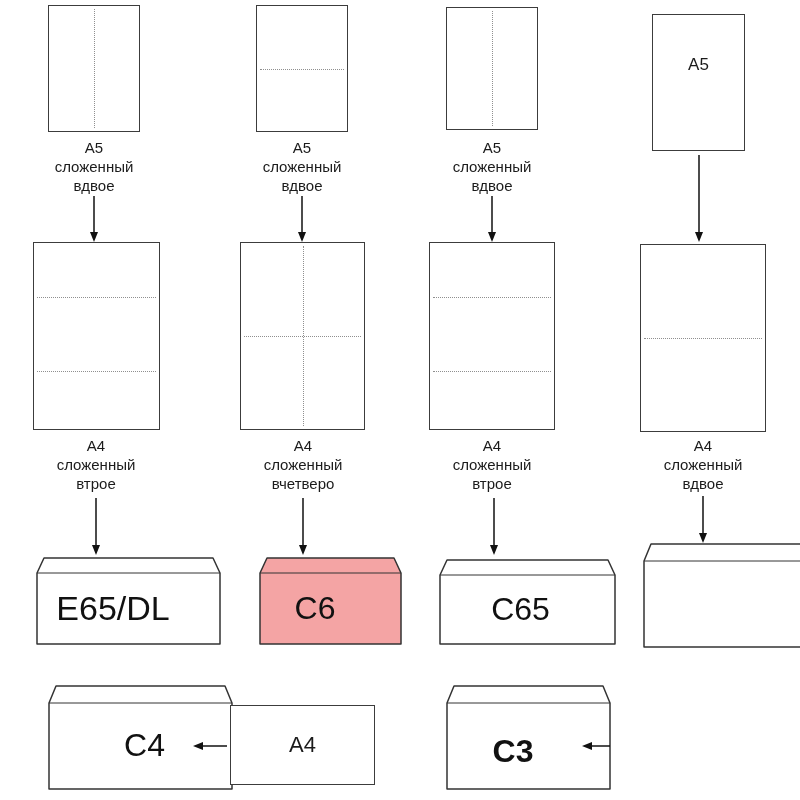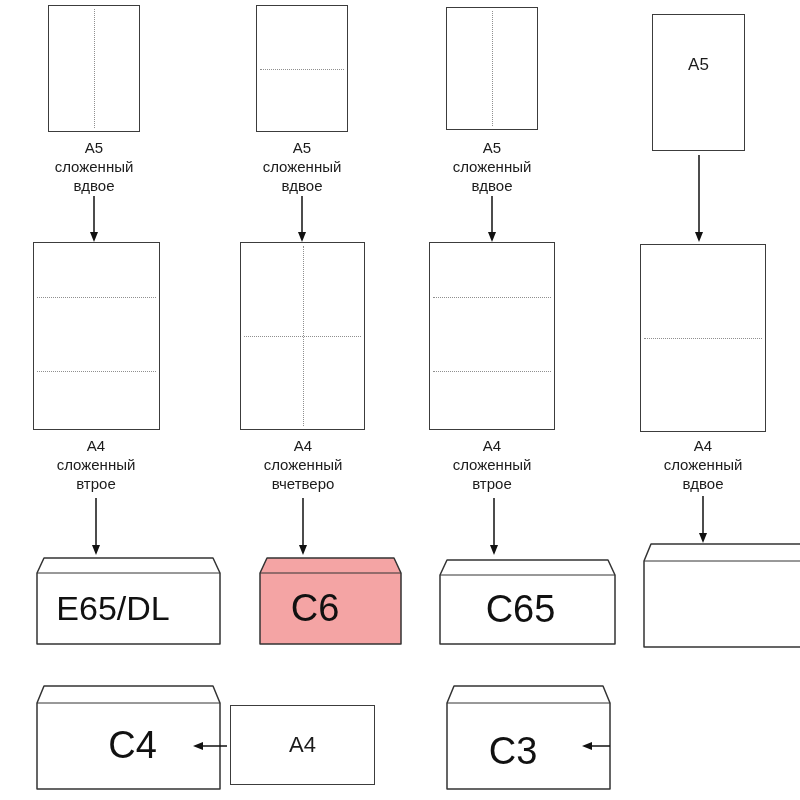--- a/index.html
+++ b/index.html
@@ -12,21 +12,21 @@
   .fold.v{top:3px;bottom:3px;width:0;border-left:1px dotted #8f8f8f;}
 
   .caption{position:absolute;text-align:center;font-size:15px;line-height:19px;white-space:pre-line;color:#1b1b1b;}
   .inline-label{position:absolute;left:0;right:0;top:40px;text-align:center;font-size:17px;color:#1b1b1b;}
 
   .arrow{position:absolute;line-height:0;}
 
   .envelope{position:absolute;padding-left:31px;}
   .env-shape{fill:var(--env-fill,#fff);stroke:#333;stroke-width:1.5;stroke-linejoin:round;}
   .env-edge{stroke:#333;stroke-width:1;}
-  .env-label{position:absolute;left:0;right:0;bottom:2px;display:flex;align-items:center;justify-content:center;font-size:38px;color:#111;}
+  .env-label{position:absolute;left:0;right:0;bottom:2px;display:flex;align-items:center;justify-content:center;font-size:32px;color:#111;}
   .env-label.small{font-size:34px;}
 
   .paper-label{position:absolute;inset:0;display:flex;align-items:center;justify-content:center;font-size:22px;color:#1b1b1b;}
 
   
   .p-a5-1{left:48px;top:5px;width:92px;height:127px;}
   .p-a5-2{left:256px;top:5px;width:92px;height:127px;}
   .p-a5-3{left:446px;top:7px;width:92px;height:123px;}
   .p-a5-4{left:652px;top:14px;width:93px;height:137px;}
 
@@ -57,22 +57,22 @@
   .ar-m-1{left:88px;top:498px;}
   .ar-m-2{left:295px;top:498px;}
   .ar-m-3{left:486px;top:498px;}
   .ar-m-4{left:695px;top:496px;}
 
   
   .env-e65{left:5px;top:557px;width:185px;height:88px;}
   .env-c6{left:228px;top:557px;width:143px;height:88px;}
   .env-c65{left:408px;top:559px;width:194px;height:86px;}
   .env-c5{left:612px;top:543px;width:180px;height:105px;}
-  .env-c4{left:5px;top:685px;width:224px;height:105px;}
-  .env-c3{left:415px;top:685px;width:165px;height:116px;}
+  .env-c4{left:17px;top:685px;width:224px;height:105px;}
+  .env-c3{left:415px;top:685px;width:165px;height:116px;font-weight:bold;}
 
   
   .p-b-a4{left:230px;top:705px;width:145px;height:80px;}
   .p-b-a3{left:615px;top:703px;width:175px;height:84px;}
 
   
   .ar-l-1{left:193px;top:739px;}
   .ar-l-2{left:582px;top:739px;}
 </style>
 </head>

